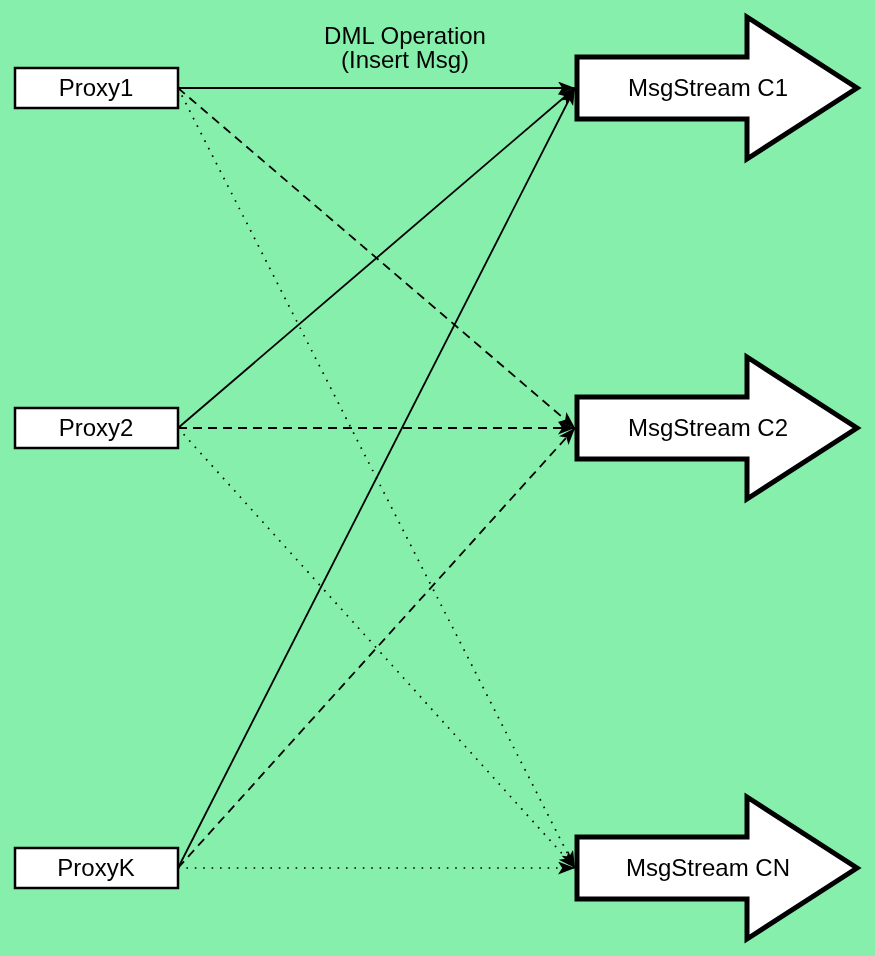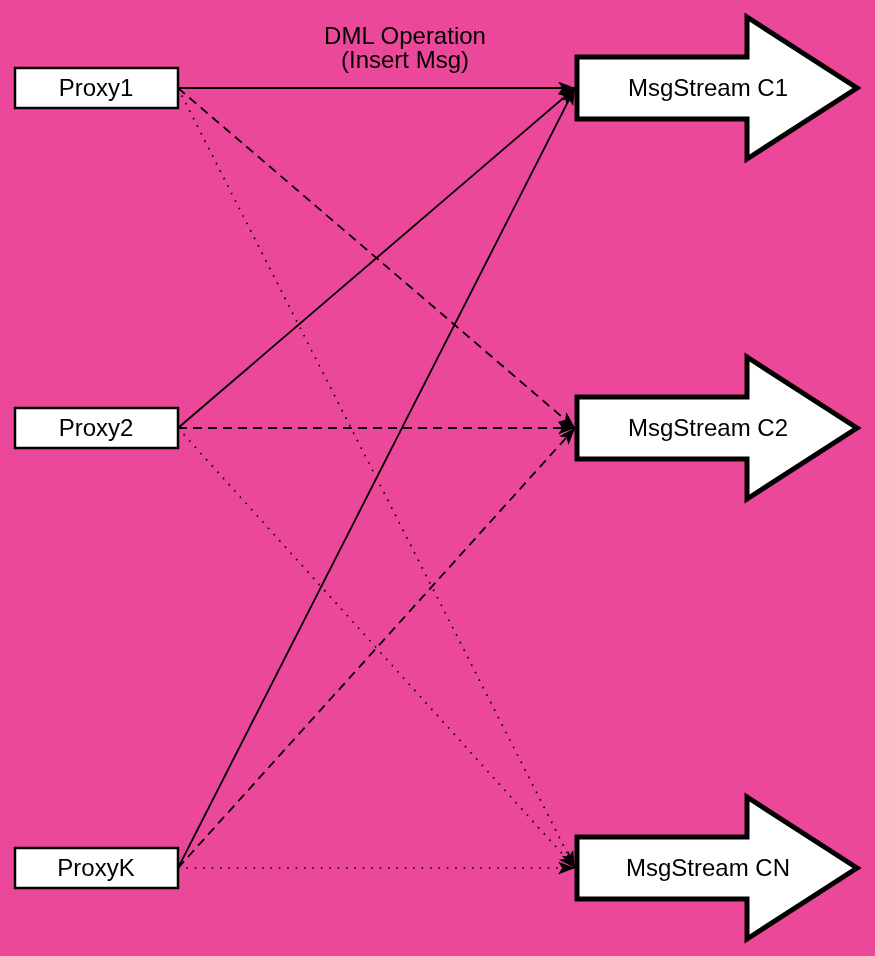--- a/index.html
+++ b/index.html
@@ -4,21 +4,21 @@
 <style>
   html, body {
     margin: 0;
     padding: 0;
     background: #ffffff;
   }
   .stage {
     position: relative;
     width: 875px;
     height: 956px;
-    background: #ec4899;
+    background: #86efac;
     font-family: "Liberation Sans", sans-serif;
   }
   svg { display: block; }
 
   .diagram-text {
     font-family: "Liberation Sans", sans-serif;
     font-size: 24px;
     fill: #000000;
     text-anchor: middle;
   }

